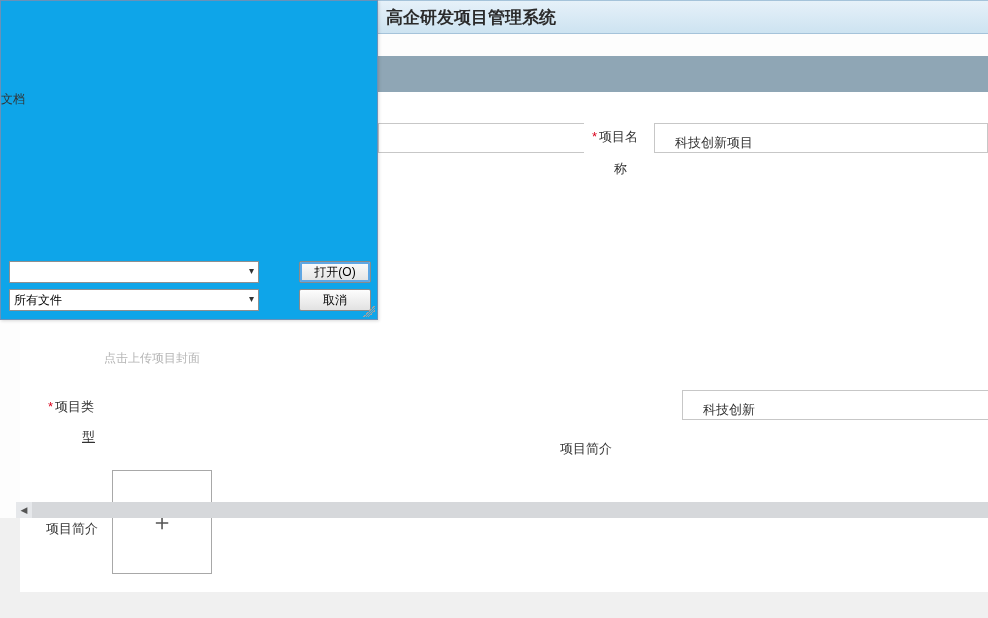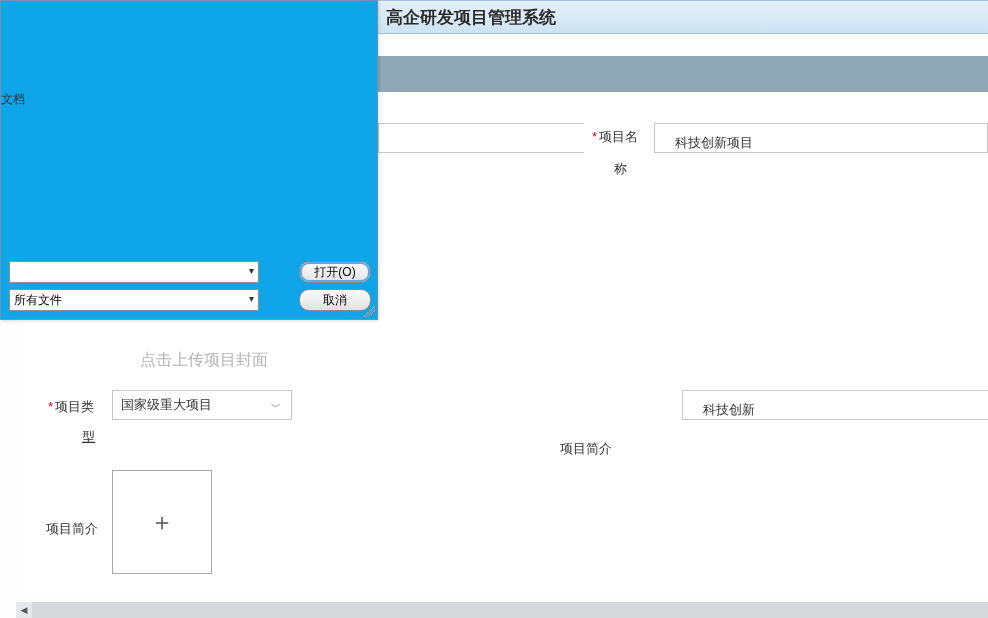--- a/index.html
+++ b/index.html
@@ -10,21 +10,21 @@
   font-family: "Microsoft YaHei", Arial, sans-serif;
   font-size: 13px;
   position: relative;
   overflow: hidden;
 }
 
 
 .main-app {
   position: absolute;
   left: 0; top: 0;
-  width: 988px; height: 618px;
+  width: 988px; height: 518px;
   background: #fdfdfd;
 }
 
 
 .title-bar {
   position: absolute;
   left: 378px; top: 0;
   width: 610px; height: 34px;
   background: linear-gradient(#e6f1f9, #cde3f1);
   border-top: 1px solid #a5c3da;
@@ -117,21 +117,21 @@
   right: 4px; top: 3px;
   font-size: 10px;
   color: #333;
 }
 .file-dialog .btn {
   position: absolute;
   left: 290px; top: 0;
   width: 72px; height: 22px;
   background: linear-gradient(#fdfdfd, #e2e2e2);
   border: 1px solid #8a8a8a;
-  border-radius: 10px;
+  border-radius: 2px;
   display: flex;
   align-items: center;
   justify-content: center;
   font-size: 12px;
   cursor: pointer;
 }
 .file-dialog .btn.highlight {
   box-shadow: 0 0 0 2px #5ea7e4 inset;
 }
 .file-dialog .handle {
@@ -178,23 +178,22 @@
 .select-input .arrow {
   position: absolute;
   right: 10px; top: 9px;
   font-size: 10px;
   color: #666;
 }
 
 
 .upload-hint {
   position: absolute;
-  font-size: 16px;
+  font-size: 12px;
   color: #b5b5b5;
-  margin-left: 36px;
 }
 
 
 .upload-box {
   position: absolute;
   width: 100px; height: 104px;
   border: 1px solid #a8a8a8;
   background: #ffffff;
   display: flex;
   align-items: center;
@@ -234,24 +233,20 @@
 
   <div class="text-input" style="left:378px; top:123px; width:206px; border-right:none;"></div>
 
   <div class="upload-hint" style="left:104px; top:350px;">点击上传项目封面</div>
 
   <div class="field-label" style="left:48px; top:398px; width:56px;">
     <span class="req">*</span><span>项目类</span>
   </div>
   <div class="field-label" style="left:82px; top:428px; width:20px;">
     <span style="text-decoration:underline;">型</span>
-  </div>
-  <div class="select-input" style="left:112px; top:390px; width:180px;">
-    <span>国家级重大项目</span>
-    <span class="arrow">﹀</span>
   </div>
 
   <div class="field-label" style="left:560px; top:398px; width:60px;margin-top:42px;">项目简介</div>
   <div class="text-input" style="left:654px; top:390px; width:334px;margin-left:28px;">
     <span>科技创新</span>
   </div>
 
   <div class="field-label" style="left:46px; top:520px; width:60px;">项目简介</div>
   <div class="upload-box" style="left:112px; top:470px;">
     <span class="plus">＋</span>

